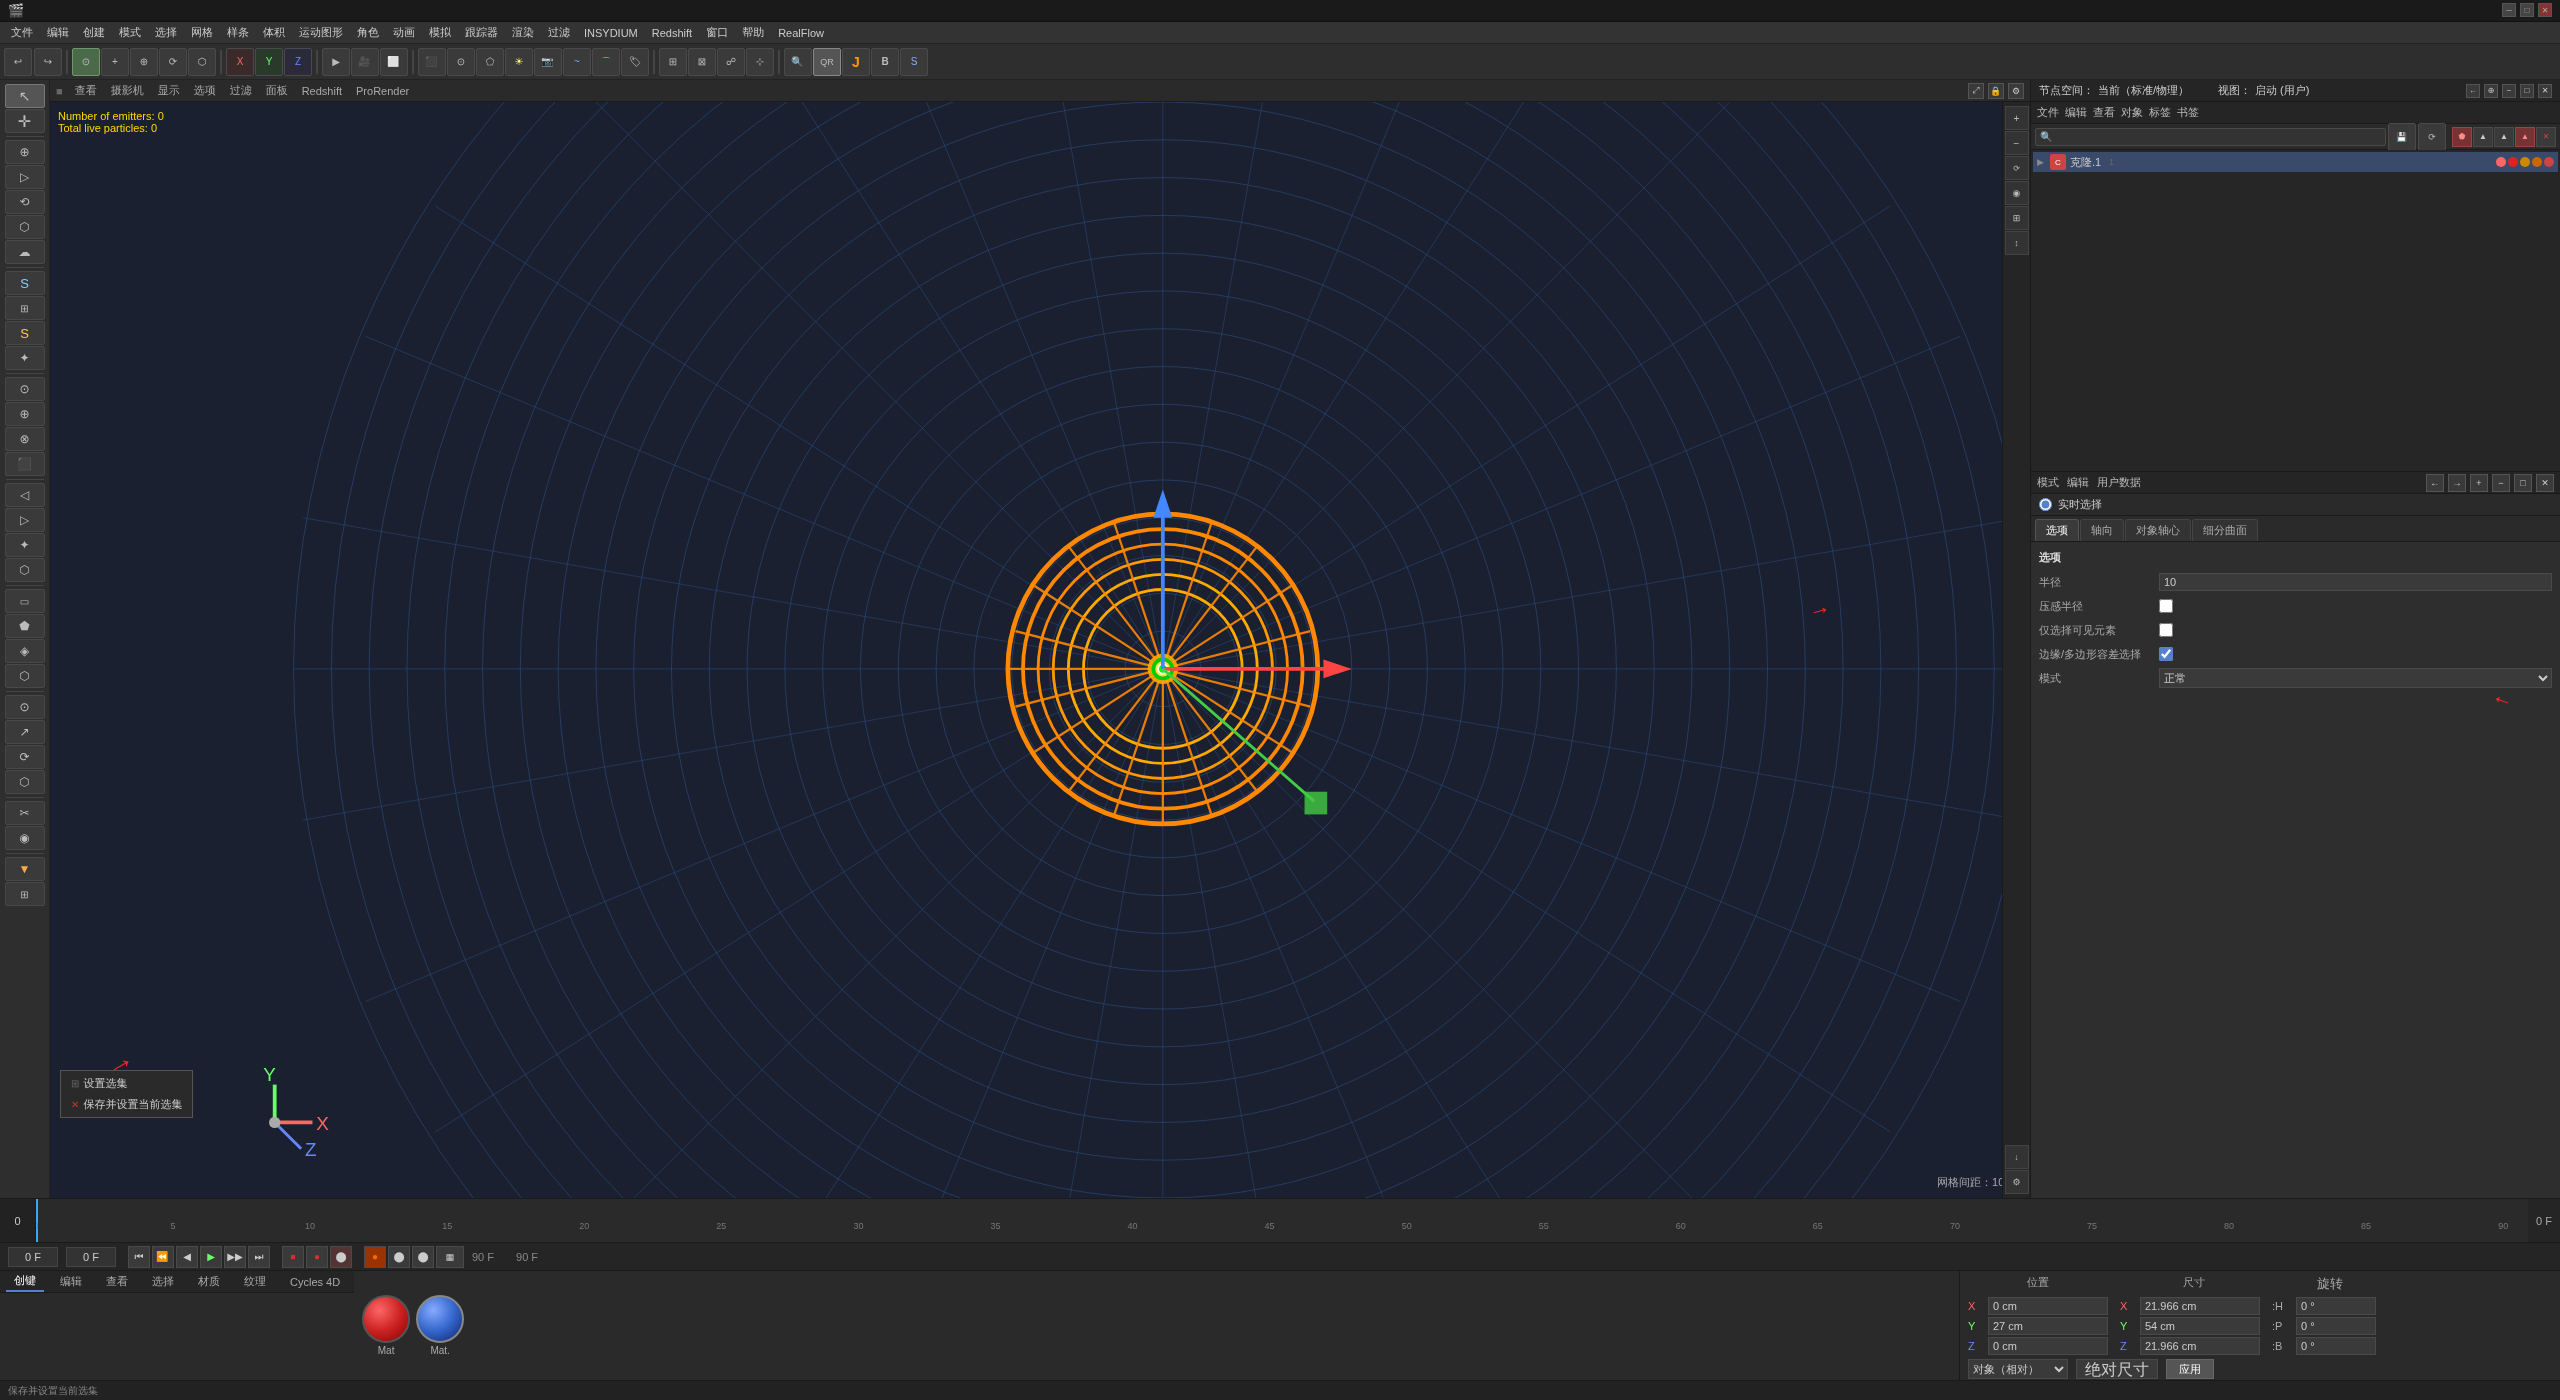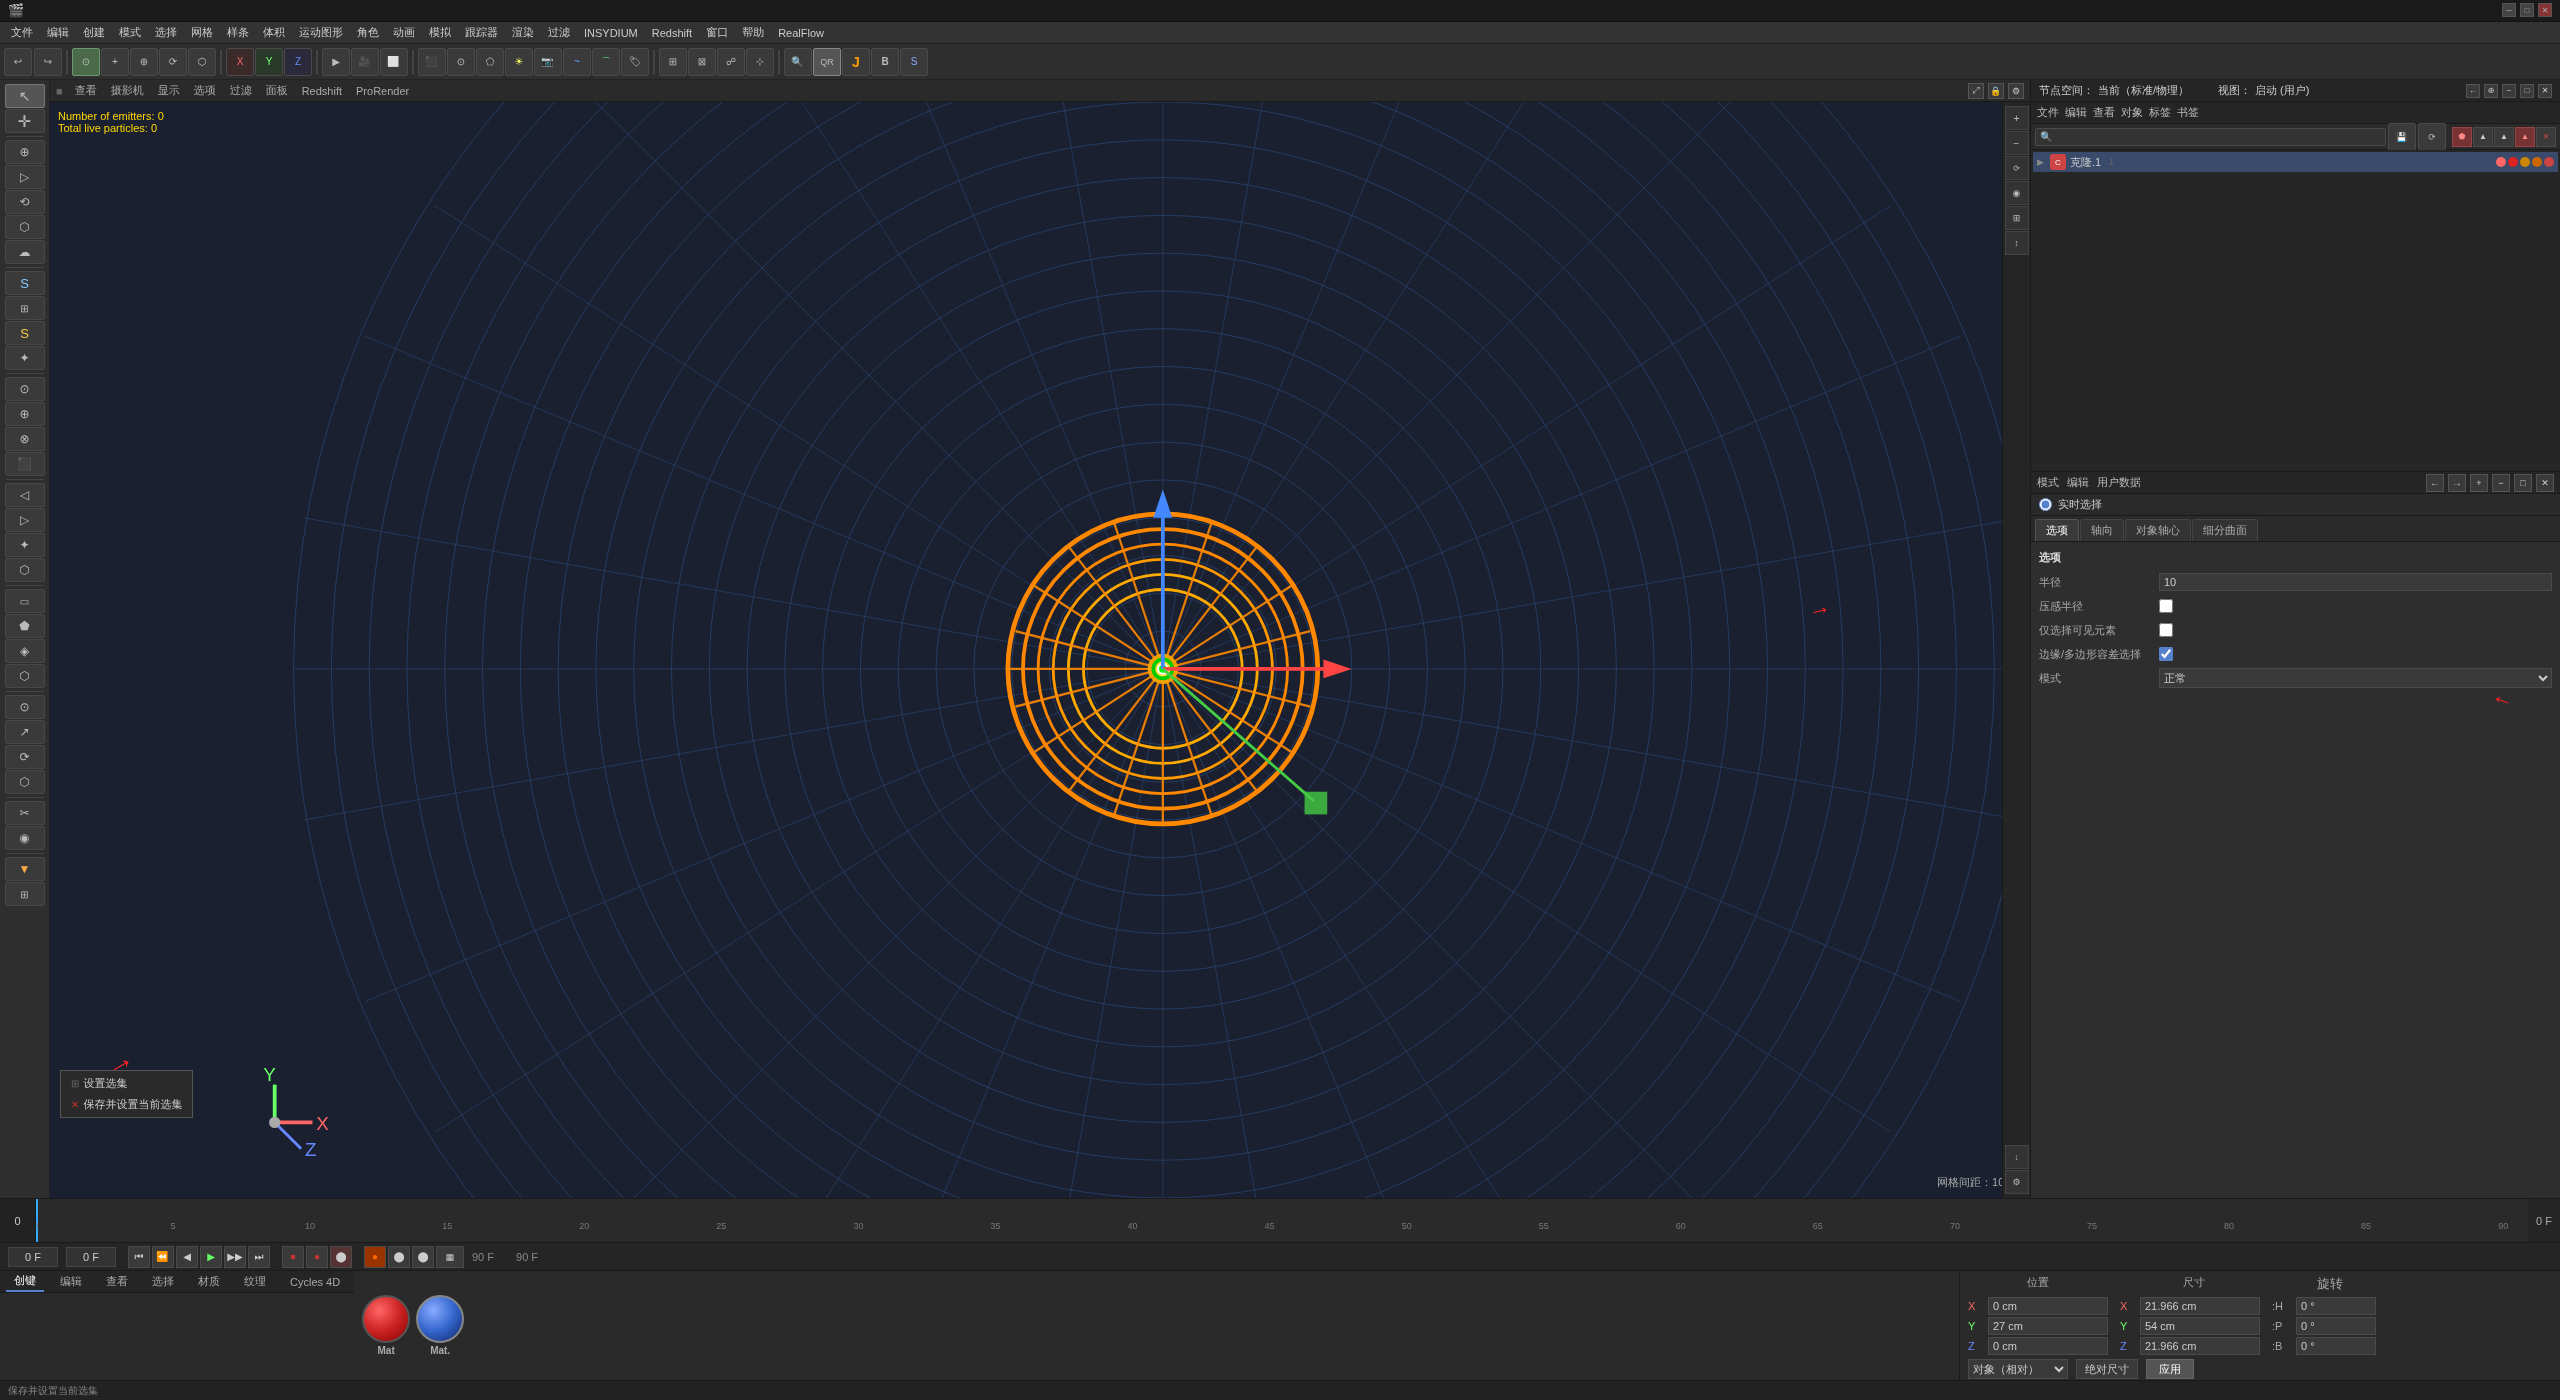--- a/index.html
+++ b/index.html
@@ -447,21 +447,20 @@
       padding: 2px 8px;
     }
     .bt-tab.active { color: #fff; border-bottom: 2px solid #5580cc; }
 
     #bottom-content {
       flex: 1;
       display: flex;
       align-items: center;
       padding: 4px 8px;
       gap: 6px;
-      font-weight: bold;
     }
 
     .mat-ball {
       width: 48px;
       height: 48px;
       border-radius: 50%;
       cursor: pointer;
       border: 2px solid #555;
       position: relative;
     }
@@ -1046,21 +1045,21 @@
         <span style="width:20px; font-size:11px; color:#aaa; margin-left:8px;">:B</span>
         <input type="text" style="width: 80px; height: 18px; background: rgb(58, 58, 58); border: 1px solid rgb(74, 74, 74); color: rgb(204, 204, 204); font-size: 11px; padding: 0px 4px;" value="0 °">
       </div>
 
       <div style="display:flex; align-items:center; gap:8px;">
         <select style="height:20px; background:#3a3a3a; border:1px solid #4a4a4a; color:#ccc; font-size:11px; width:100px;">
           <option>对象（相对）</option>
           <option>世界</option>
           <option>局部</option>
         </select>
-        <button style="height:20px; background:#3a3a3a; border:1px solid #4a4a4a; color:#ccc; font-size:11px; padding:0 8px; cursor:pointer;">绝对尺寸</button>
+        <button style="height:20px; background:#3a3a3a; border:1px solid #4a4a4a; color:#ccc; font-size:16px; padding:0 8px; cursor:pointer;">绝对尺寸</button>
         <button style="height:20px; background:#555; border:1px solid #666; color:#fff; font-size:11px; padding:0 12px; cursor:pointer;">应用</button>
       </div>
     </div>
 
   </div>
 
   <div id="statusbar">
     <span>保存并设置当前选集</span>
   </div>
 

